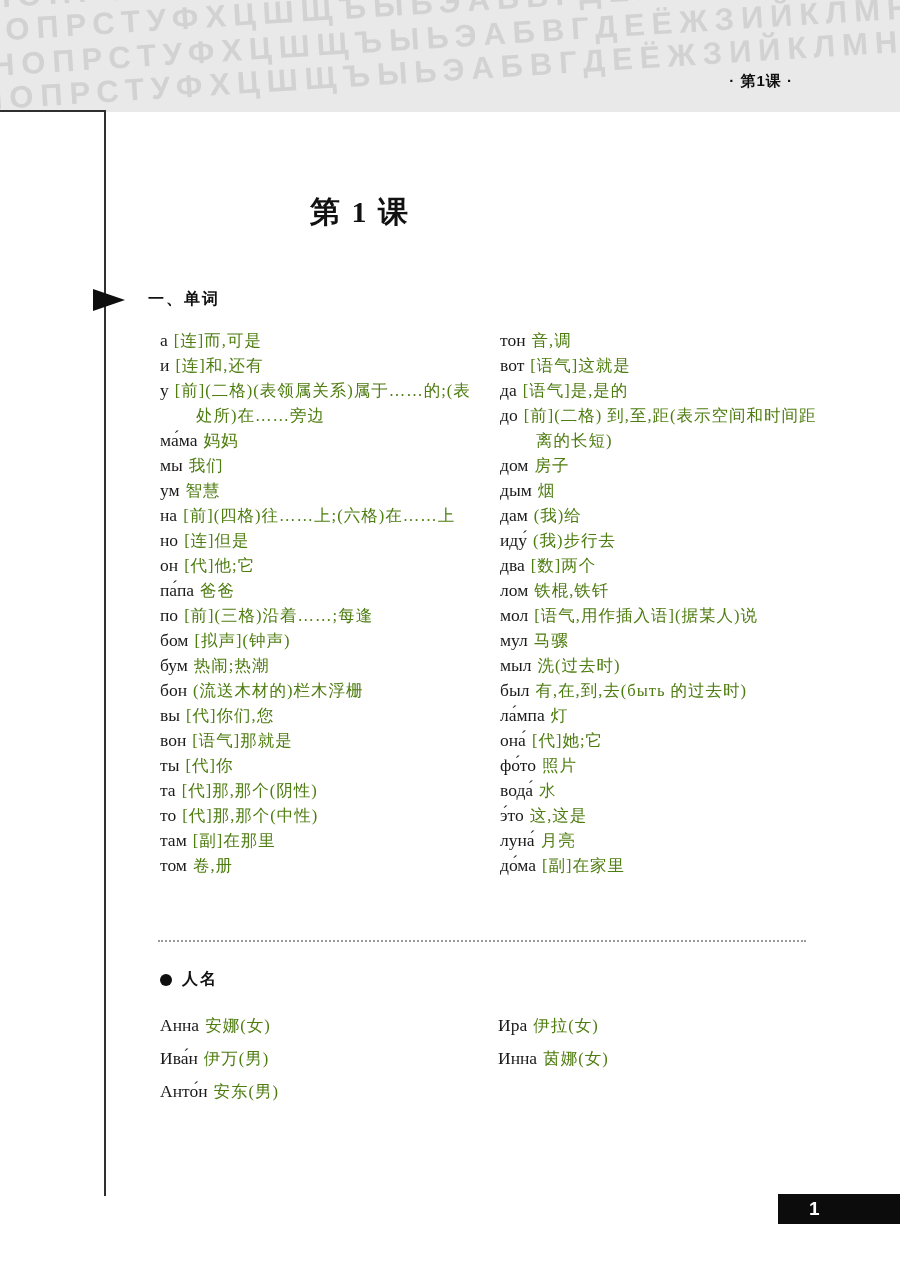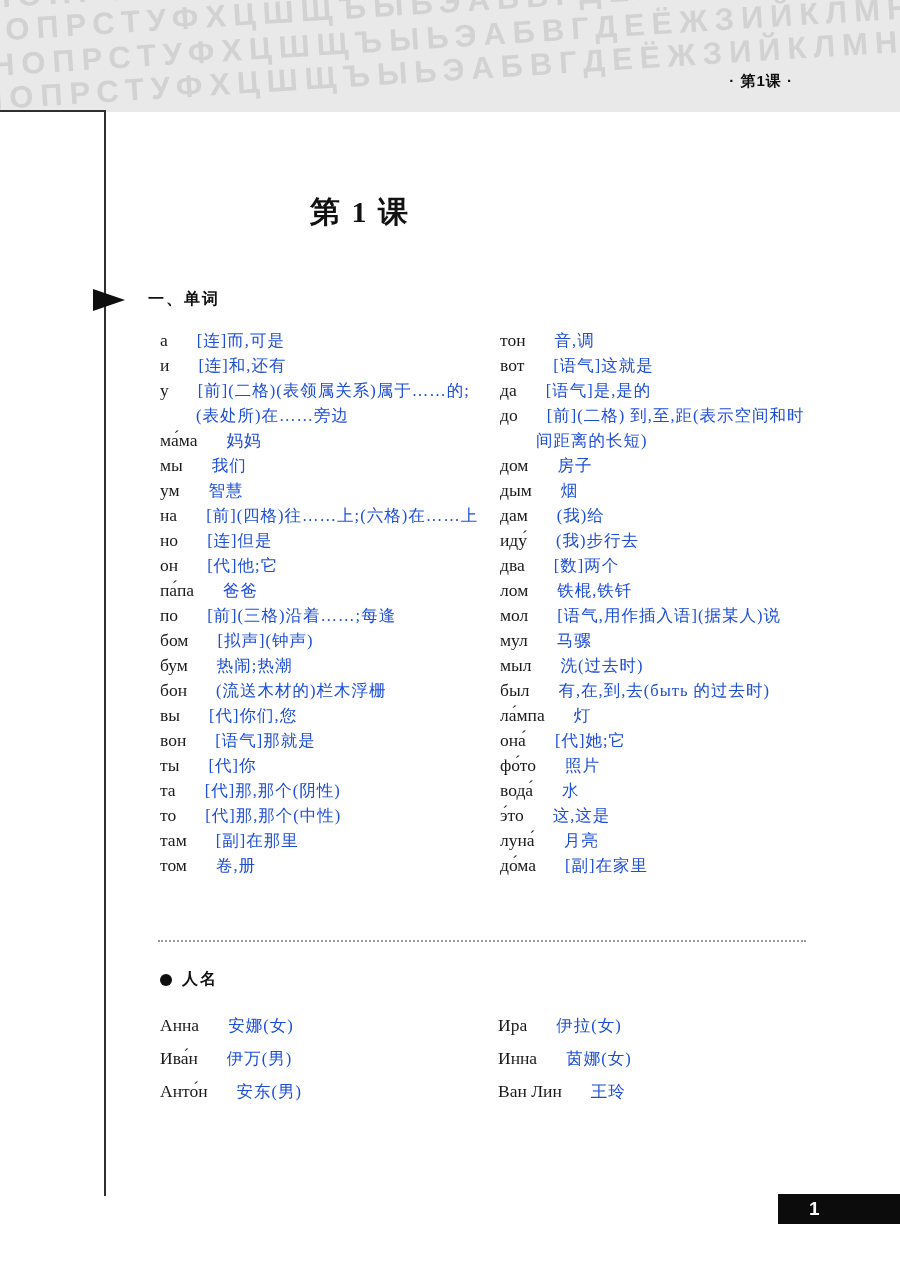--- a/index.html
+++ b/index.html
@@ -30,21 +30,21 @@
     border-left:32px solid #0e0e0e;border-top:11px solid transparent;border-bottom:11px solid transparent;}
   .sec-label{position:absolute;font-family:"Liberation Sans",sans-serif;
     font-size:16px;font-weight:bold;color:#111;letter-spacing:2px;}
   .sec1-label{left:148px;top:289px;}
   
   .col{position:absolute;}
   .vocab-left{top:328px;left:160px;width:324px;}
   .vocab-right{top:328px;left:500px;width:318px;}
   .entry{padding-left:36px;text-indent:-36px;line-height:25px;margin:0;}
   .ru{font-size:17.5px;color:#1a1a1a;}
-  .zh{font-size:16.5px;margin-left:29px;letter-spacing:1px;color:#1d4ed8;}
+  .zh{font-size:16.5px;margin-left:6px;letter-spacing:1px;color:#4d7c0f;}
   
   .divider{position:absolute;top:940px;left:158px;width:648px;border-top:2px dotted #9a9a9a;}
   
   .sec2{position:absolute;top:969px;left:160px;display:flex;align-items:center;}
   .bullet{width:12px;height:12px;background:#0e0e0e;border-radius:50%;margin-right:10px;}
   .names-left{top:1009px;left:160px;width:330px;}
   .names-right{top:1009px;left:498px;width:315px;}
   .names-left .entry,.names-right .entry{line-height:32px;}
   
   .pagebox{position:absolute;top:1194px;left:778px;width:122px;height:30px;background:#0c0c0c;
@@ -176,16 +176,15 @@
 
     <p class="entry"><span class="ru">Анто́н</span><span class="zh">安东(男)</span></p>
 
   </div>
 <div class="col names-right">
 
     <p class="entry"><span class="ru">Ира</span><span class="zh">伊拉(女)</span></p>
 
     <p class="entry"><span class="ru">Инна</span><span class="zh">茵娜(女)</span></p>
 
-    <p class="entry"><span class="ru">Ван Лин</span><span class="zh">王玲</span></p>
   </div>
 
 <div class="pagebox">1</div>
 
 </body></html>

